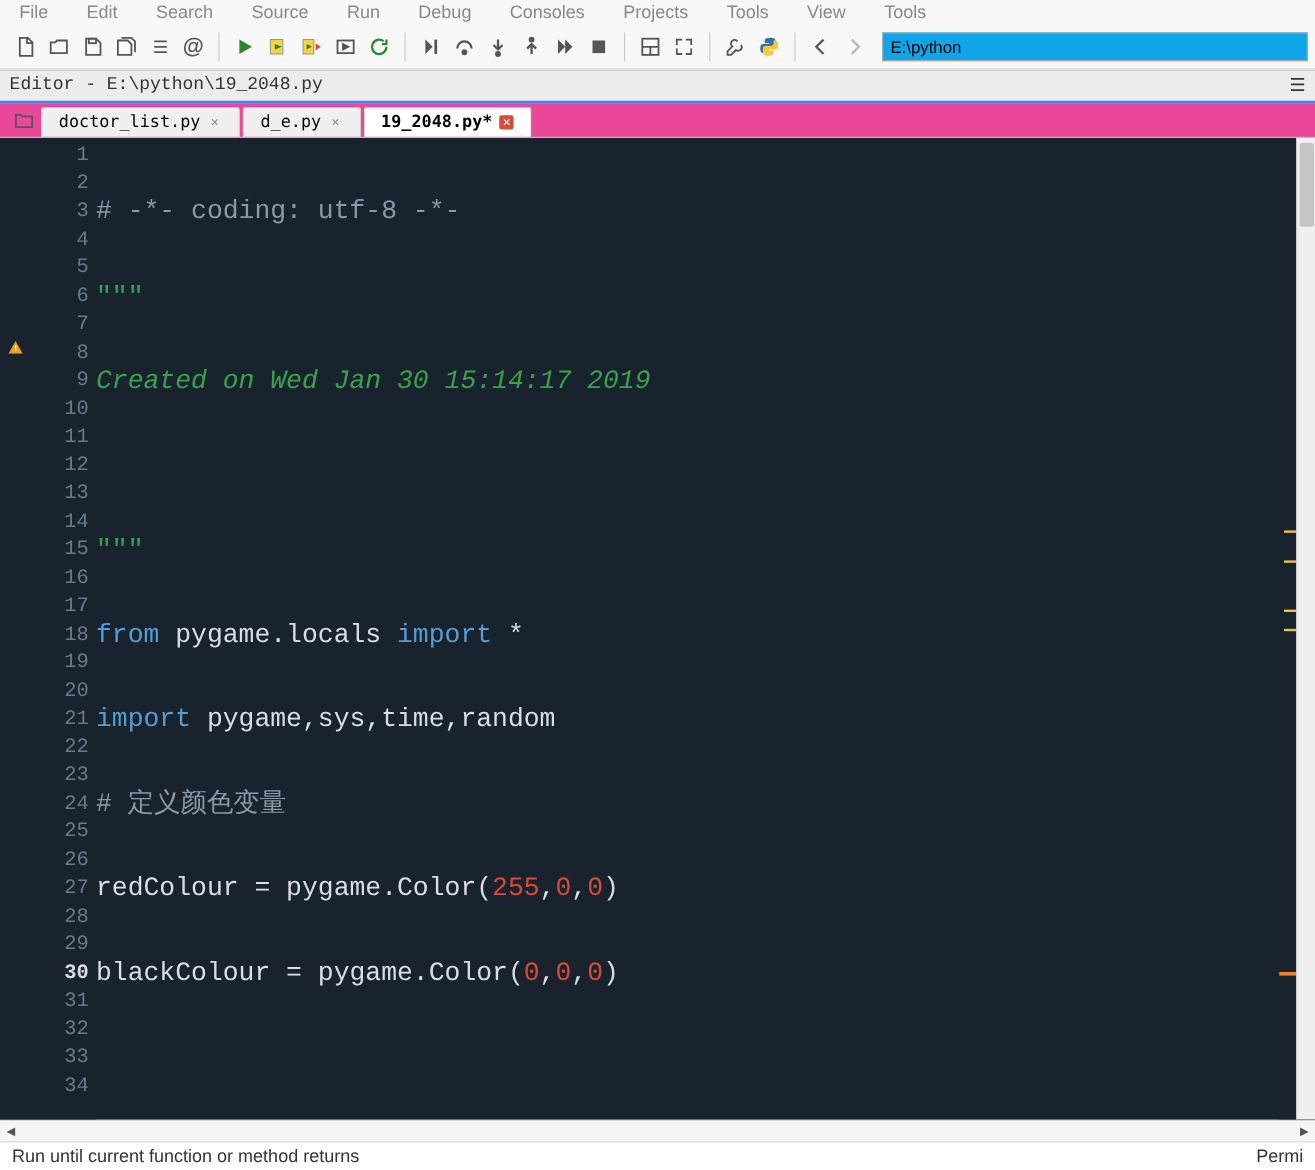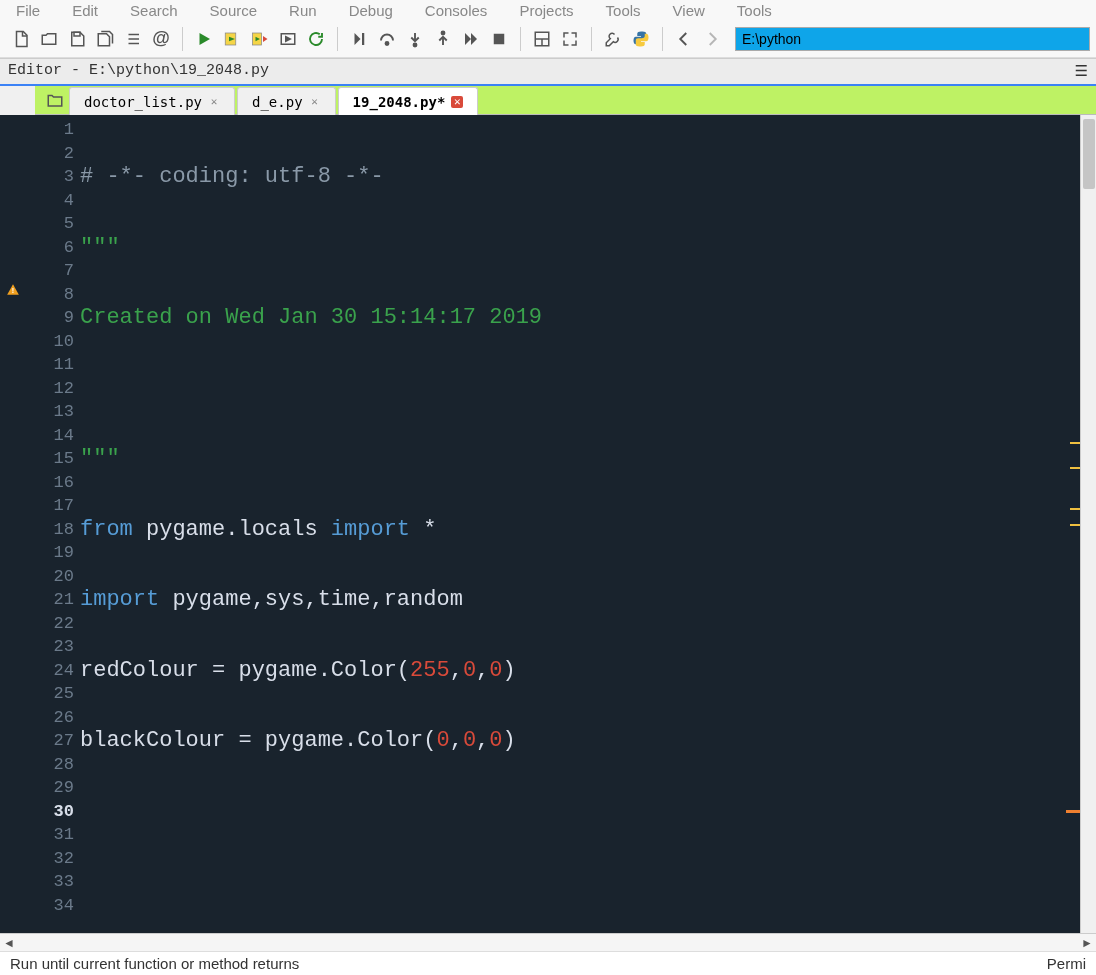--- a/index.html
+++ b/index.html
@@ -57,26 +57,26 @@
   border-bottom: 2px solid #3b82f6;
   padding: 3px 8px;
   font-family: "Consolas","Courier New",monospace;
   font-size: 15px;
   color: #333;
   display: flex;
   justify-content: space-between;
 }
 .tabbar {
   display: flex;
-  background: #bef264;
+  align-items: center;
+  background: #ec4899;
   border-bottom: 1px solid #bbb;
   height: 29px;
   padding-left: 6px;
   gap: 0;
-  margin-left: 35px;
 }
 .tab-folder {
   width: 28px; height: 28px;
   display: flex; align-items: center; justify-content: center;
   color: #555;
 }
 .tab {
   display: flex;
   align-items: center;
   gap: 6px;
@@ -134,21 +134,21 @@
   font-family: "Consolas","Courier New",monospace;
   font-size: 22px;
   line-height: 23.5px;
   padding-top: 3px;
   color: #d8dee9;
   white-space: pre;
   position: relative;
 }
 .code .line { height: 23.5px; display: block; position: relative; }
 .kw { color: #569cd6; }
-.str { color: #3aa24c; }
+.str { color: #3aa24c; font-style: italic; }
 .strn { color: #3aa24c; }
 .num { color: #d94a3a; }
 .cm { color: #8a99a8; }
 .minimap {
   width: 14px;
   background: #19232d;
   position: relative;
 }
 .minimap .mark { position: absolute; right: 0; width: 10px; height: 2px; background: #f0c040; }
 .scrollbar-v {
@@ -423,20 +423,21 @@
       <span class="ln">34</span>
     </div>
   <div class="code">
     <span class="line"><span class="cm"># -*- coding: utf-8 -*-</span></span>
     <span class="line"><span class="strn">"""</span></span>
     <span class="line"><span class="str">Created on Wed Jan 30 15:14:17 2019</span></span>
     <span class="line"><span class="str"></span></span>
     <span class="line"><span class="strn">"""</span></span>
     <span class="line"><span class="kw">from</span><span> pygame.locals </span><span class="kw">import</span><span> *</span></span>
     <span class="line"><span class="kw">import</span><span> pygame,sys,time,random</span></span>
+    <span class="line"><span class="cm"># 定义颜色变量</span></span>
     <span class="line"><span>redColour = pygame.Color(</span><span class="num">255</span>,<span class="num">0</span>,<span class="num">0</span>)</span>
     <span class="line"><span>blackColour = pygame.Color(</span><span class="num">0</span>,<span class="num">0</span>,<span class="num">0</span>)</span>
     
     
     
     
     
     
     
     

